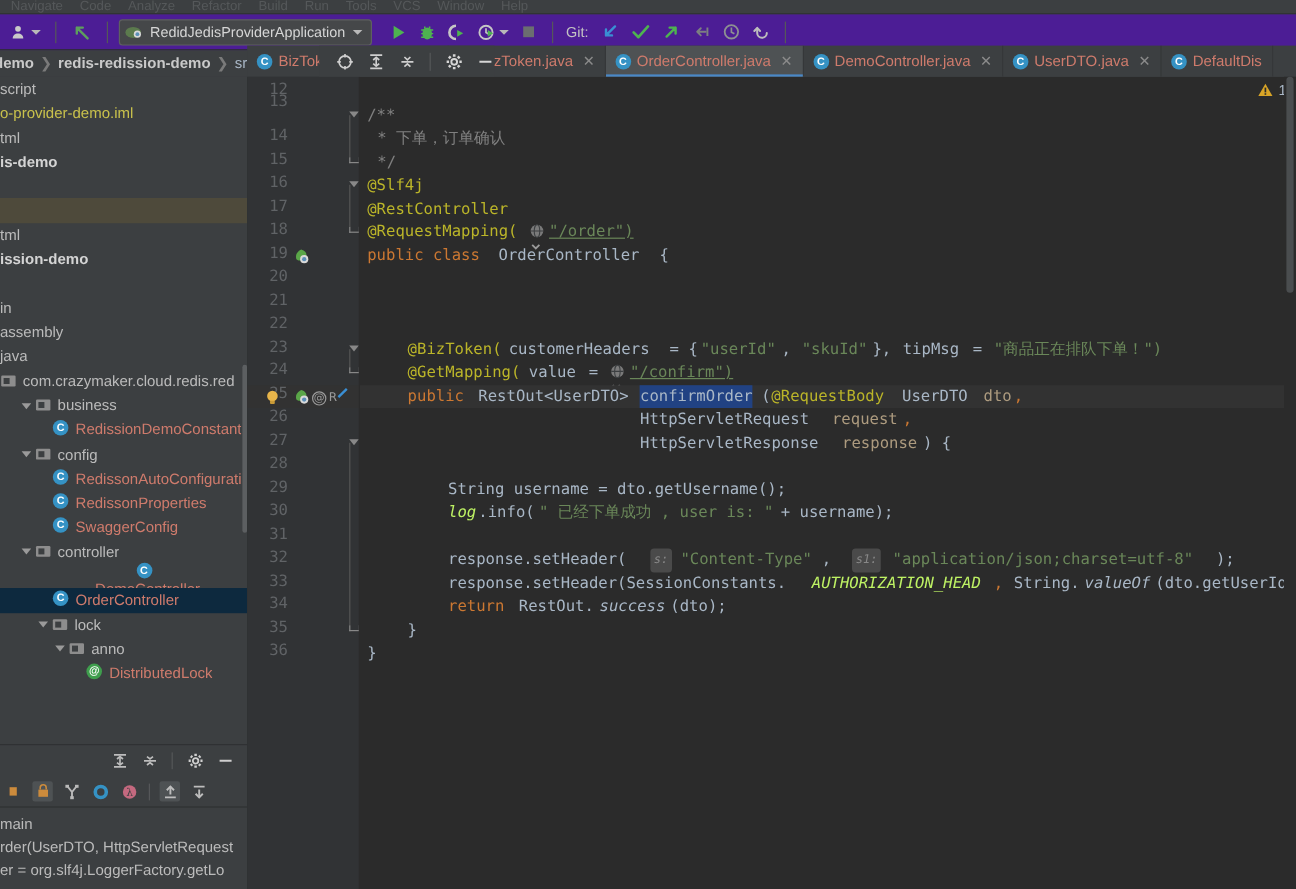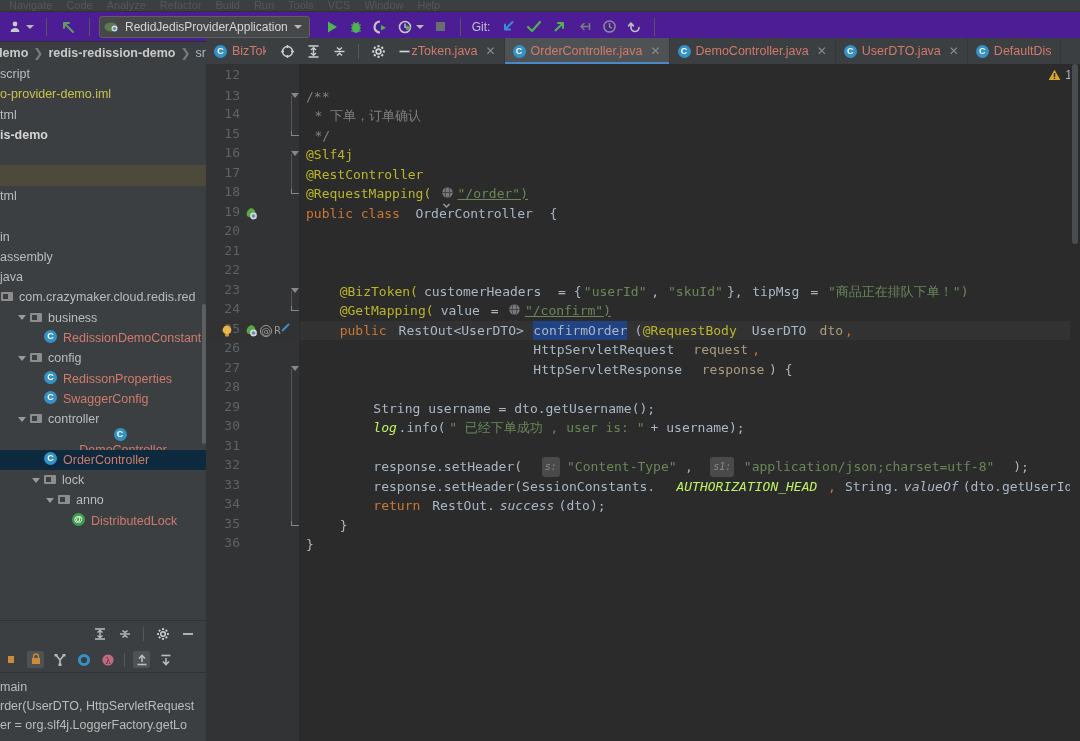--- a/index.html
+++ b/index.html
@@ -339,20 +339,23 @@
           </div>
           <div class="trow" style="padding-left: 0px;">
             <span class="txt"></span>
           </div>
           <div class="trow hl" style="padding-left: 0px;">
             <span class="txt"></span>
           </div>
           <div class="trow" style="padding-left: 0px;">
             <span class="txt">tml</span>
           </div>
+          <div class="trow bold" style="padding-left: 0px;">
+            <span class="txt">ission-demo</span>
+          </div>
           <div class="trow" style="padding-left: 0px;">
             <span class="txt"></span>
           </div>
           <div class="trow" style="padding-left: 0px;">
             <span class="txt">in</span>
           </div>
           <div class="trow" style="padding-left: 0px;">
             <span class="txt">assembly</span>
           </div>
           <div class="trow" style="padding-left: 0px;">
@@ -368,20 +371,24 @@
             <span class="txt">business</span>
           </div>
           <div class="trow red" style="padding-left: 44px;">
             <span class="ico cls"></span>
             <span class="txt">RedissionDemoConstant</span>
           </div>
           <div class="trow" style="padding-left: 16px;">
             <span class="chev"></span>
             <span class="ico folder"></span>
             <span class="txt">config</span>
+          </div>
+          <div class="trow red" style="padding-left: 44px;">
+            <span class="ico cls"></span>
+            <span class="txt">RedissonAutoConfigurati</span>
           </div>
           <div class="trow red" style="padding-left: 44px;">
             <span class="ico cls"></span>
             <span class="txt">RedissonProperties</span>
           </div>
           <div class="trow red" style="padding-left: 44px;">
             <span class="ico cls"></span>
             <span class="txt">SwaggerConfig</span>
           </div>
           <div class="trow" style="padding-left: 16px;">
@@ -578,21 +585,21 @@
             <span class="x">✕</span>
           </div>
           <div class="tab">
             <span class="tabico">C</span>
             <span>DefaultDis</span>
           </div>
         </div>
 
       <div class="gutter" id="gutter">
           <div class="ln" style="top: 3px; right: 60px;">12</div>
-          <div class="ln" style="top: 24px; right: 60px; margin-left: 40px;">13</div>
+          <div class="ln" style="top: 13px; right: 60px; margin-left: 40px;">13</div>
           <div class="foldmark open" style="left: 85px; top: 27.5px; width: 9px;"></div>
           <div class="ln" style="top: 42px; right: 60px;">14</div>
           <div class="ln" style="top: 61.5px; right: 60px;">15</div>
           <div class="foldmark end" style="left: 85px; top: 66.5px; width: 9px;"></div>
           <div class="ln" style="top: 81px; right: 60px; margin-left: 28px;">16</div>
           <div class="foldmark open" style="left: 85px; top: 86px; width: 9px;"></div>
           <div class="ln" style="top: 100.5px; right: 60px;">17</div>
           <div class="ln" style="top: 120px; right: 60px;">18</div>
           <div class="foldmark end" style="left: 85px; top: 125px; width: 9px;"></div>
           <div class="ln" style="top: 139.5px; right: 60px;">19</div>

